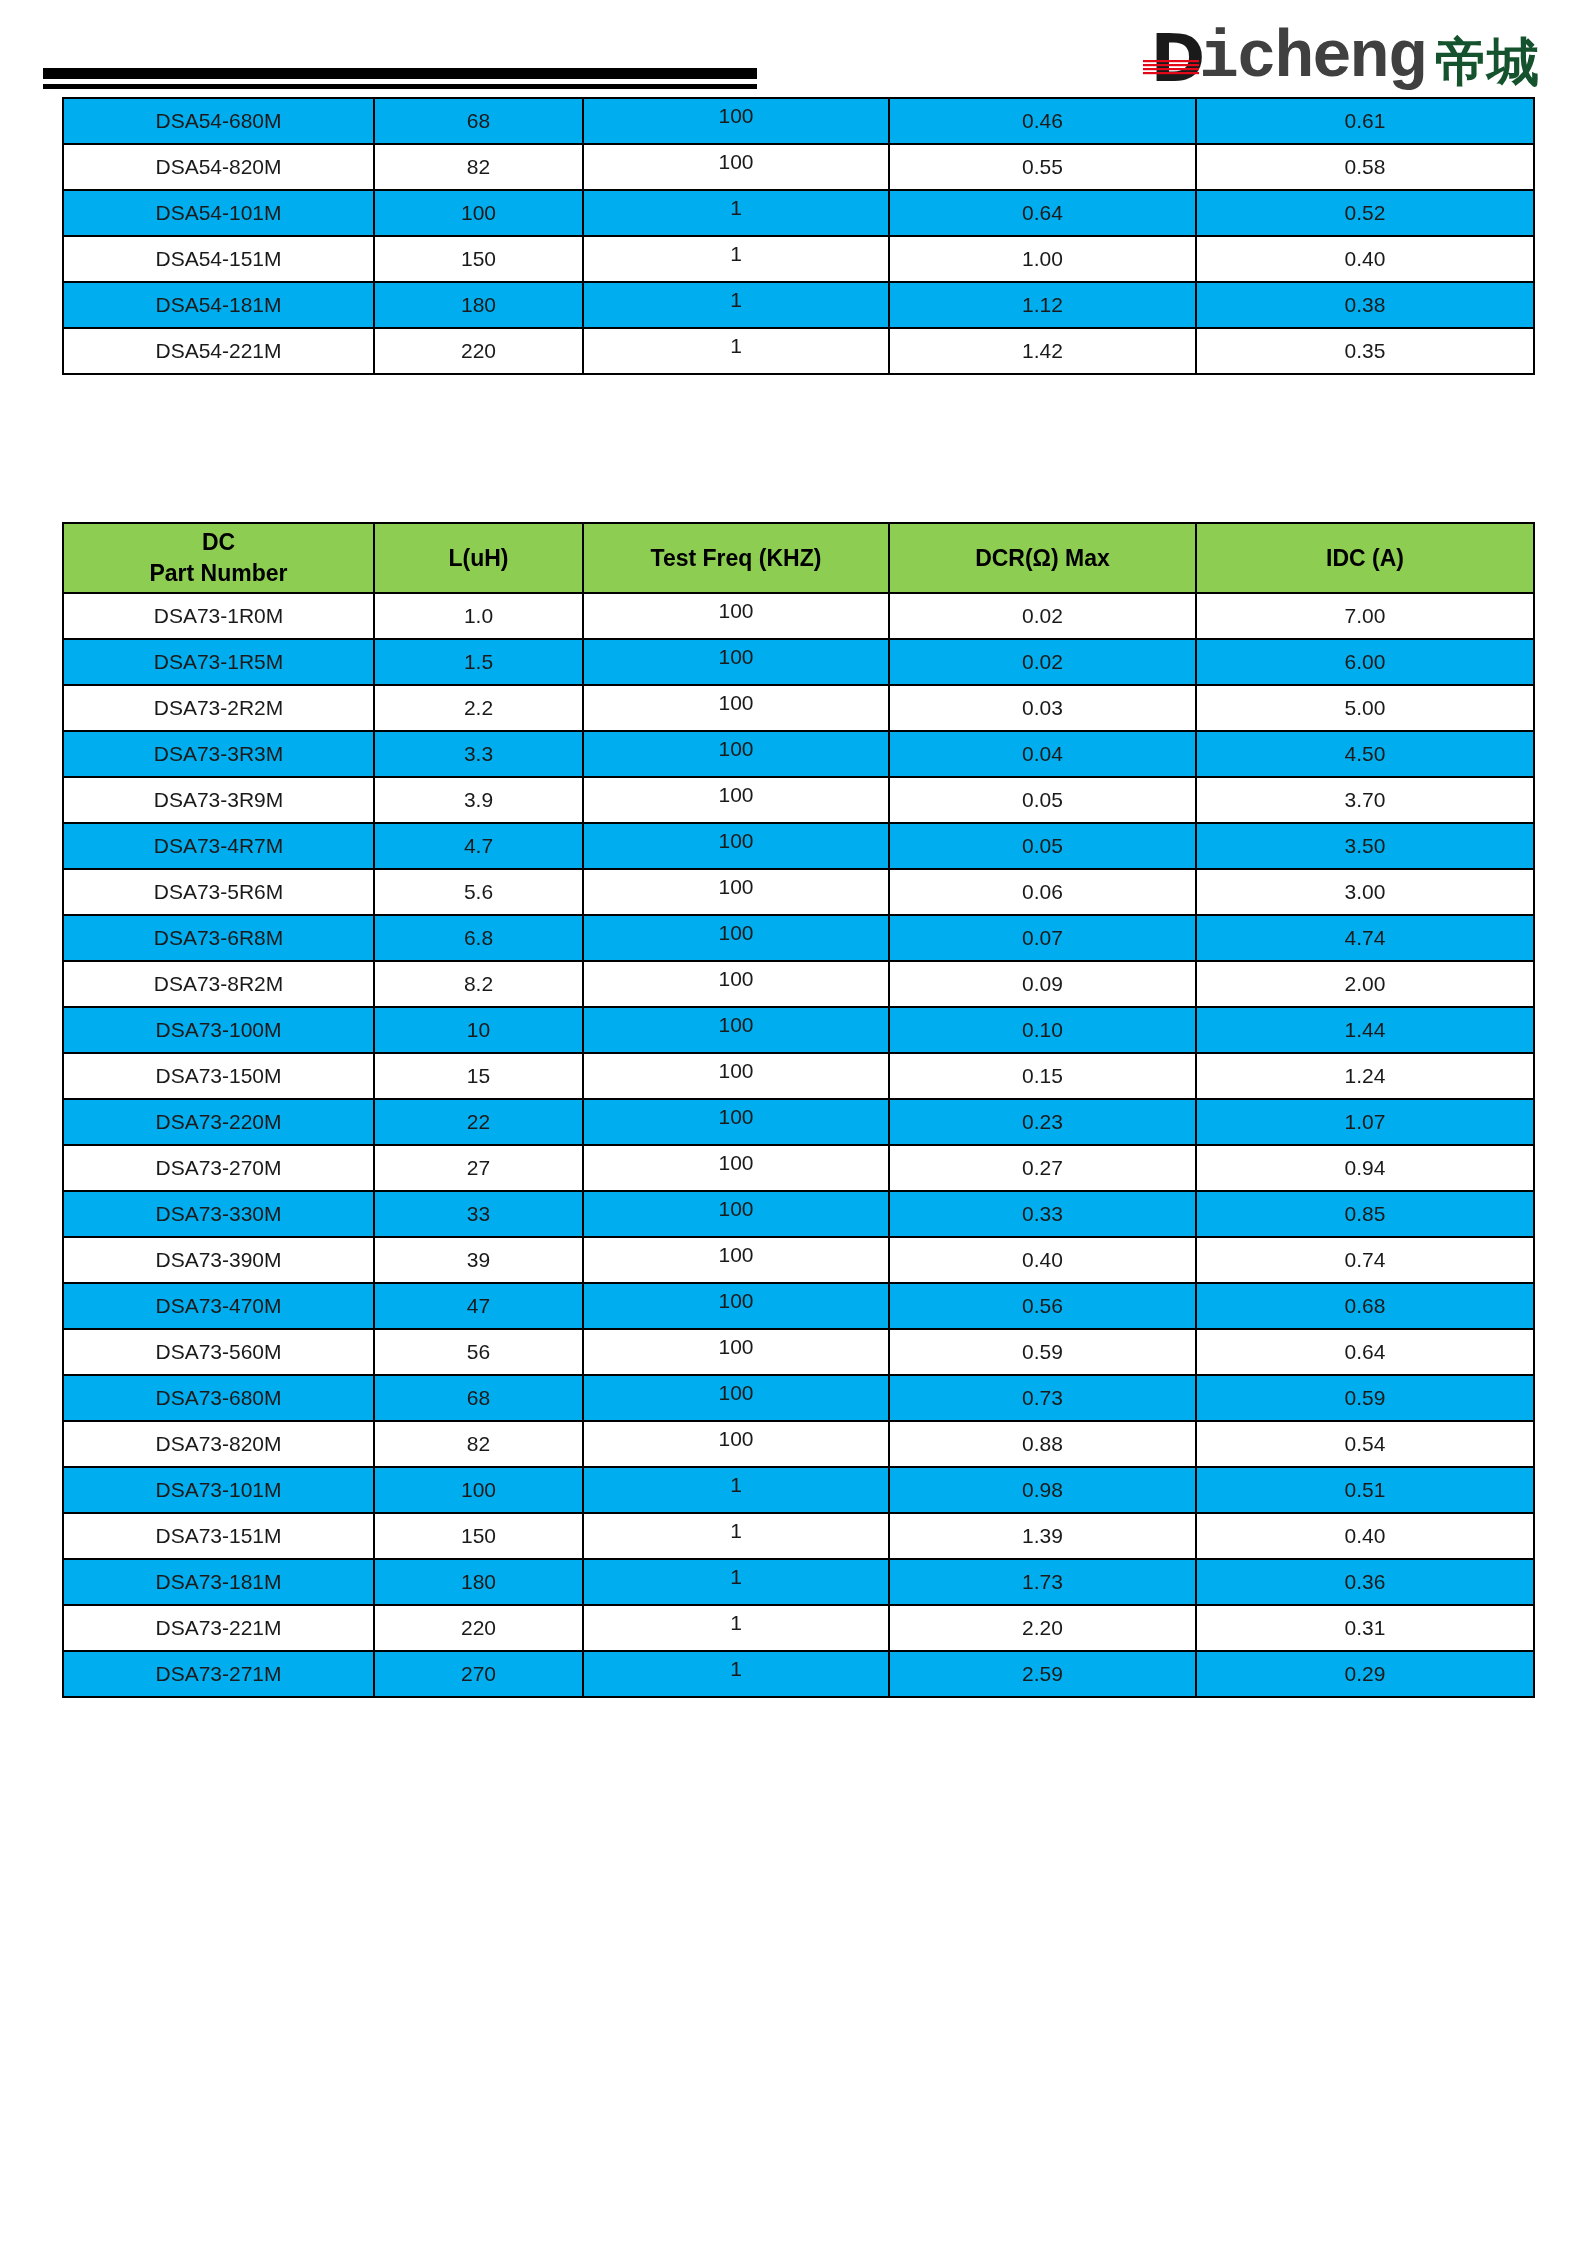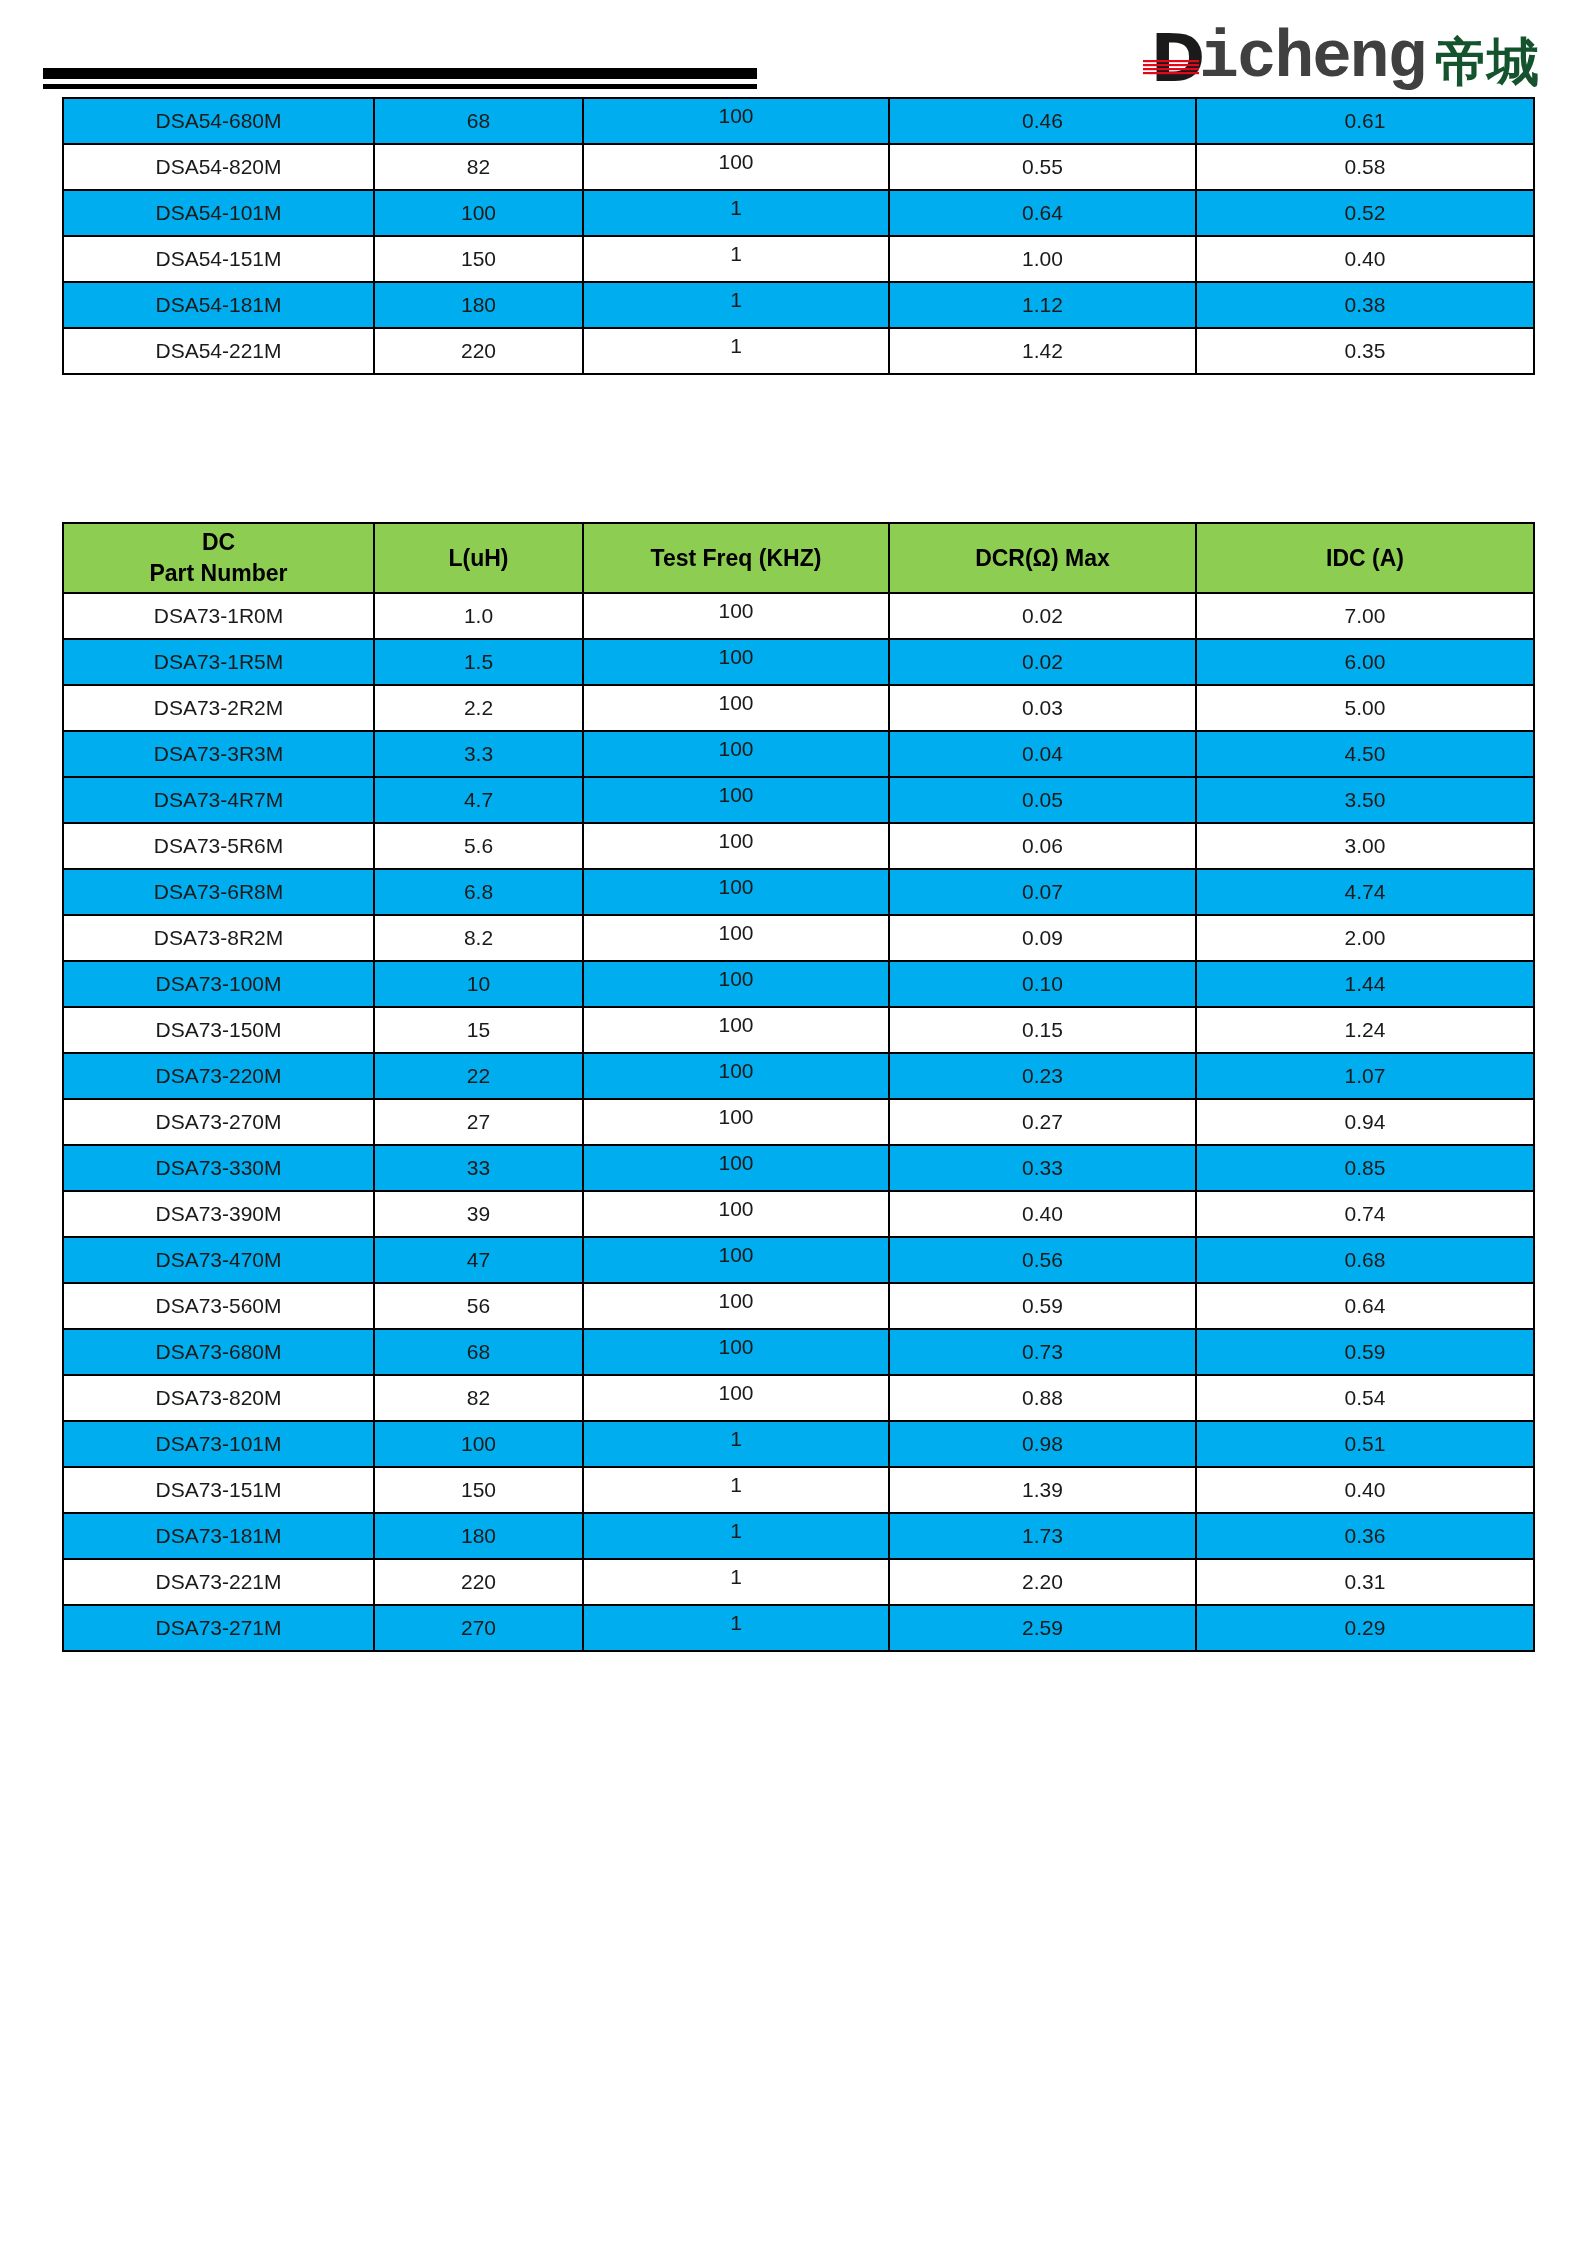--- a/index.html
+++ b/index.html
@@ -272,20 +272,27 @@
           <td class="cell">0.03</td>
           <td class="cell">5.00</td>
         </tr>
         <tr class="alt">
           <td class="cell">DSA73-3R3M</td>
           <td class="cell">3.3</td>
           <td class="cell freq">100</td>
           <td class="cell">0.04</td>
           <td class="cell">4.50</td>
         </tr>
+        <tr class="plain">
+          <td class="cell">DSA73-3R9M</td>
+          <td class="cell">3.9</td>
+          <td class="cell freq">100</td>
+          <td class="cell">0.05</td>
+          <td class="cell">3.70</td>
+        </tr>
         <tr class="alt">
           <td class="cell">DSA73-4R7M</td>
           <td class="cell">4.7</td>
           <td class="cell freq">100</td>
           <td class="cell">0.05</td>
           <td class="cell">3.50</td>
         </tr>
         <tr class="plain">
           <td class="cell">DSA73-5R6M</td>
           <td class="cell">5.6</td>

